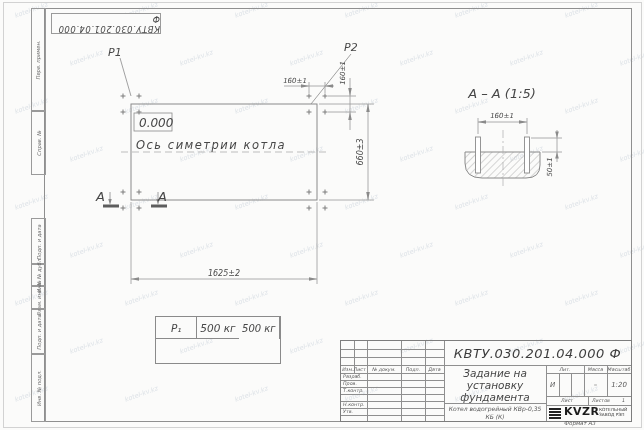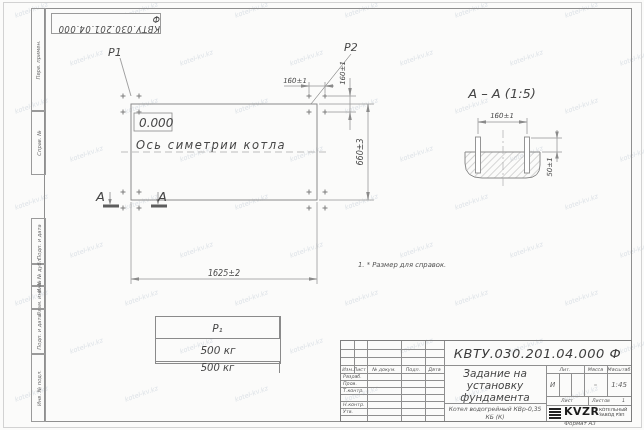--- a/index.html
+++ b/index.html
@@ -22,21 +22,21 @@
   .stamp span{transform:rotate(180deg);font:italic 8.5px "DejaVu Sans",sans-serif;color:#4a4a4a;letter-spacing:.5px;}
   
   svg.draw{position:absolute;left:0;top:0;pointer-events:none;}
   svg text{font-family:"DejaVu Sans",sans-serif;font-style:italic;fill:#474747;}
   
   .notes{left:345px;top:261px;width:284px;}
   .notes p{margin:0 0 1px;text-indent:13px;line-height:1.32;
            font:italic 6.8px "DejaVu Sans",sans-serif;color:#4f4f4f;}
   
   .loads{left:155px;top:316px;width:124px;height:46px;border:1px solid #8a8a8a;
-         display:grid;grid-template-columns:1fr;grid-template-rows:22px 23px;}
+         display:grid;grid-template-columns:1fr 1fr 1fr;grid-template-rows:22px 23px;}
   .loads div{border-right:1px solid #8a8a8a;border-bottom:1px solid #8a8a8a;
              display:flex;align-items:center;justify-content:center;
              font:italic 10.5px "DejaVu Sans",sans-serif;color:#474747;}
   .loads div:nth-child(2n){border-right:none;}
   .loads div:nth-child(n+3){border-bottom:none;font-size:10px;}
   
   .tb{left:340px;top:340px;width:290px;height:80px;border:1px solid #7d7d7d;background:transparent;}
   .tb .hl,.tb .vl{position:absolute;background:#8f8f8f;}
   .tb .hl{height:1px;}
   .tb .vl{width:1px;}
@@ -220,21 +220,20 @@
         <polygon points="527,122 519,120.2 519,123.8"></polygon>
       <polygon points="557,138 555.2,131.5 558.8,131.5"></polygon>
         <polygon points="557,152 555.2,158.5 558.8,158.5"></polygon>
     </g>
     <text x="502" y="118" font-size="7" text-anchor="middle">160±1</text>
     <text transform="translate(552,167) rotate(-90)" font-size="7" text-anchor="middle">50±1</text>
   </g>
 </svg>
 
 <div class="abs notes">
-  <p>1. * Размер для справок.</p>
 </div>
 
 <div class="abs loads">
   <div>P₁</div>
   <div>500 кг</div>
   <div>500 кг</div>
 </div>
 
 <div class="abs tb">
 
@@ -278,21 +277,21 @@
   <div class="txt" style="left:2px;top:68px;">Утв.</div>
 
   <div class="tbtitle">Задание на установку фундамента</div>
   <div class="tbprod">Котел водогрейный КВр-0,35 КБ (К)</div>
 
   <div class="txt ctr" style="left:205px;top:26px;width:38px;">Лит.</div>
   <div class="txt ctr" style="left:243px;top:26px;width:23px;">Масса</div>
   <div class="txt ctr" style="left:266px;top:26px;width:24px;">Масштаб</div>
   <div class="txt ctr" style="left:205px;top:40px;width:13px;font-size:7px;">И</div>
   <div class="txt ctr" style="left:243px;top:40px;width:23px;font-size:7px;">–</div>
-  <div class="txt ctr" style="left:266px;top:40px;width:24px;font-size:7px;">1:45</div>
+  <div class="txt ctr" style="left:266px;top:40px;width:24px;font-size:7px;">1:20</div>
 
   <div class="txt ctr" style="left:205px;top:57px;width:42px;">Лист</div>
   <div class="txt" style="left:251px;top:57px;">Листов</div>
   <div class="txt" style="left:281px;top:57px;">1</div>
 
   <div class="logo"></div>
   <div class="logotext">KVZR</div>
   <div class="logocap">КОТЕЛЬНЫЙ ЗАВОД РЭП</div>
 </div>
 

